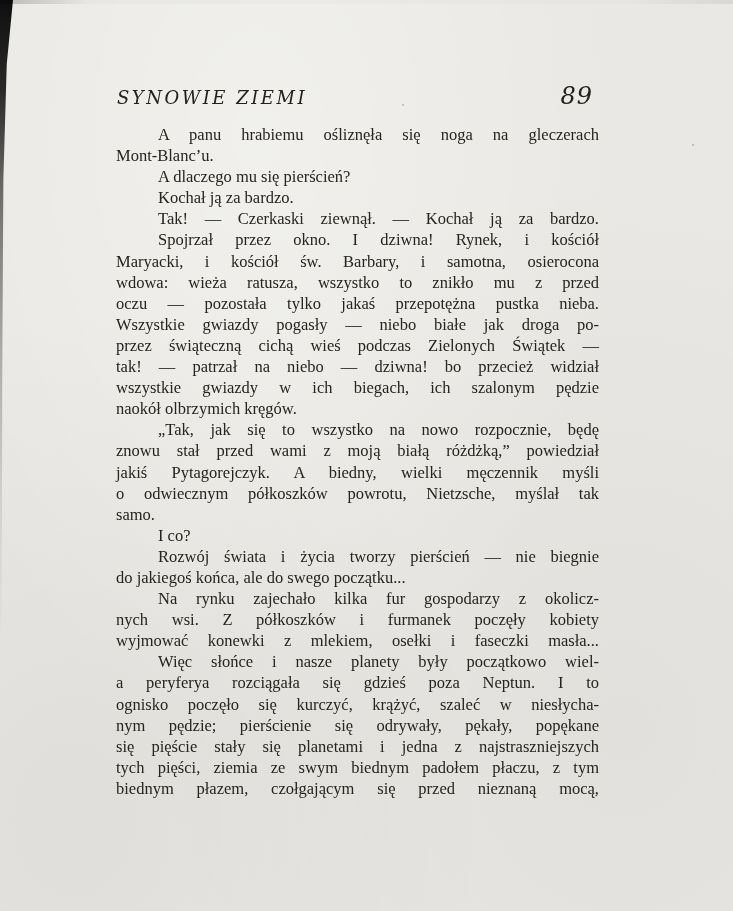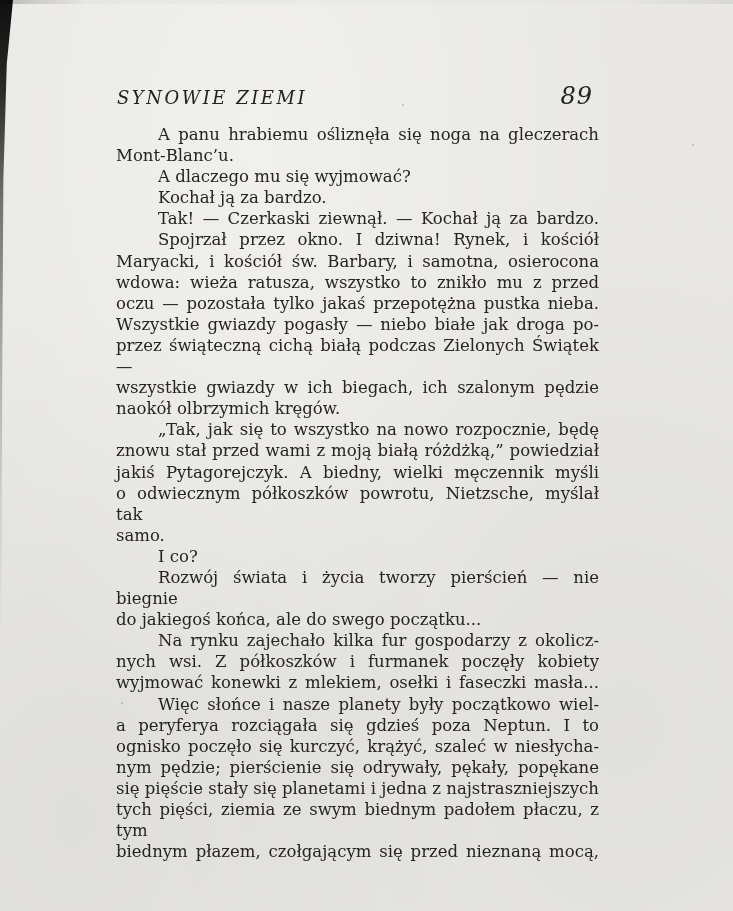--- a/index.html
+++ b/index.html
@@ -39,21 +39,21 @@
   .title{
     font-style:italic;font-size:18px;letter-spacing:2.5px;color:#23221d;
   }
   .pagenum{
     font-style:italic;font-size:24px;color:#23221d;letter-spacing:1px;
   }
   .text-block{
     position:absolute;left:116px;top:124px;width:483px;
     font-size:16.5px;line-height:21.1px;
   }
-  .line{min-height:21.1px;text-align:left;}
+  .line{min-height:21.1px;text-align:left;font-family:Liberation Serif, serif;}
   .line.just{text-align:justify;text-align-last:justify;}
   .line.indent{text-indent:42px;}
 </style>
 </head>
 <body>
 
 <div class="page">
   <div class="edge-left"></div>
   <div class="edge-top"></div>
   <div class="speck" style="left:402px;top:104px;"></div>
@@ -62,29 +62,30 @@
   <div class="speck" style="left:121px;top:702px;"></div>
 
   <div class="header">
     <span class="title">SYNOWIE ZIEMI</span>
     <span class="pagenum">89</span>
   </div>
 
   <div class="text-block">
       <div class="line indent just">A panu hrabiemu ośliznęła się noga na gleczerach</div>
       <div class="line">Mont-Blanc’u.</div>
-      <div class="line indent">A dlaczego mu się wyjmować?</div>
+      <div class="line indent">A dlaczego mu się pierścień?</div>
       <div class="line indent">Kochał ją za bardzo.</div>
       <div class="line indent just">Tak! — Czerkaski ziewnął. — Kochał ją za bardzo.</div>
       <div class="line indent just">Spojrzał przez okno.  I dziwna!  Rynek, i kościół</div>
       <div class="line just">Maryacki, i kościół św. Barbary, i samotna, osierocona</div>
       <div class="line just">wdowa: wieża ratusza, wszystko to znikło mu z przed</div>
       <div class="line just">oczu — pozostała tylko jakaś przepotężna pustka nieba.</div>
       <div class="line just">Wszystkie gwiazdy pogasły — niebo białe jak droga po-</div>
-      <div class="line just">przez świąteczną cichą białą podczas Zielonych Świątek —</div>
+      <div class="line just">przez świąteczną cichą wieś podczas Zielonych Świątek —</div>
+      <div class="line just">tak! — patrzał na niebo — dziwna! bo przecież widział</div>
       <div class="line just">wszystkie gwiazdy w ich biegach, ich szalonym pędzie</div>
       <div class="line">naokół olbrzymich kręgów.</div>
       <div class="line indent just">„Tak, jak się to wszystko na nowo rozpocznie, będę</div>
       <div class="line just">znowu stał przed wami z moją białą różdżką,” powiedział</div>
       <div class="line just">jakiś Pytagorejczyk.  A biedny, wielki męczennik myśli</div>
       <div class="line just">o odwiecznym półkoszków powrotu, Nietzsche, myślał tak</div>
       <div class="line">samo.</div>
       <div class="line indent">I co?</div>
       <div class="line indent just">Rozwój świata i życia tworzy pierścień — nie biegnie</div>
       <div class="line">do jakiegoś końca, ale do swego początku...</div>

